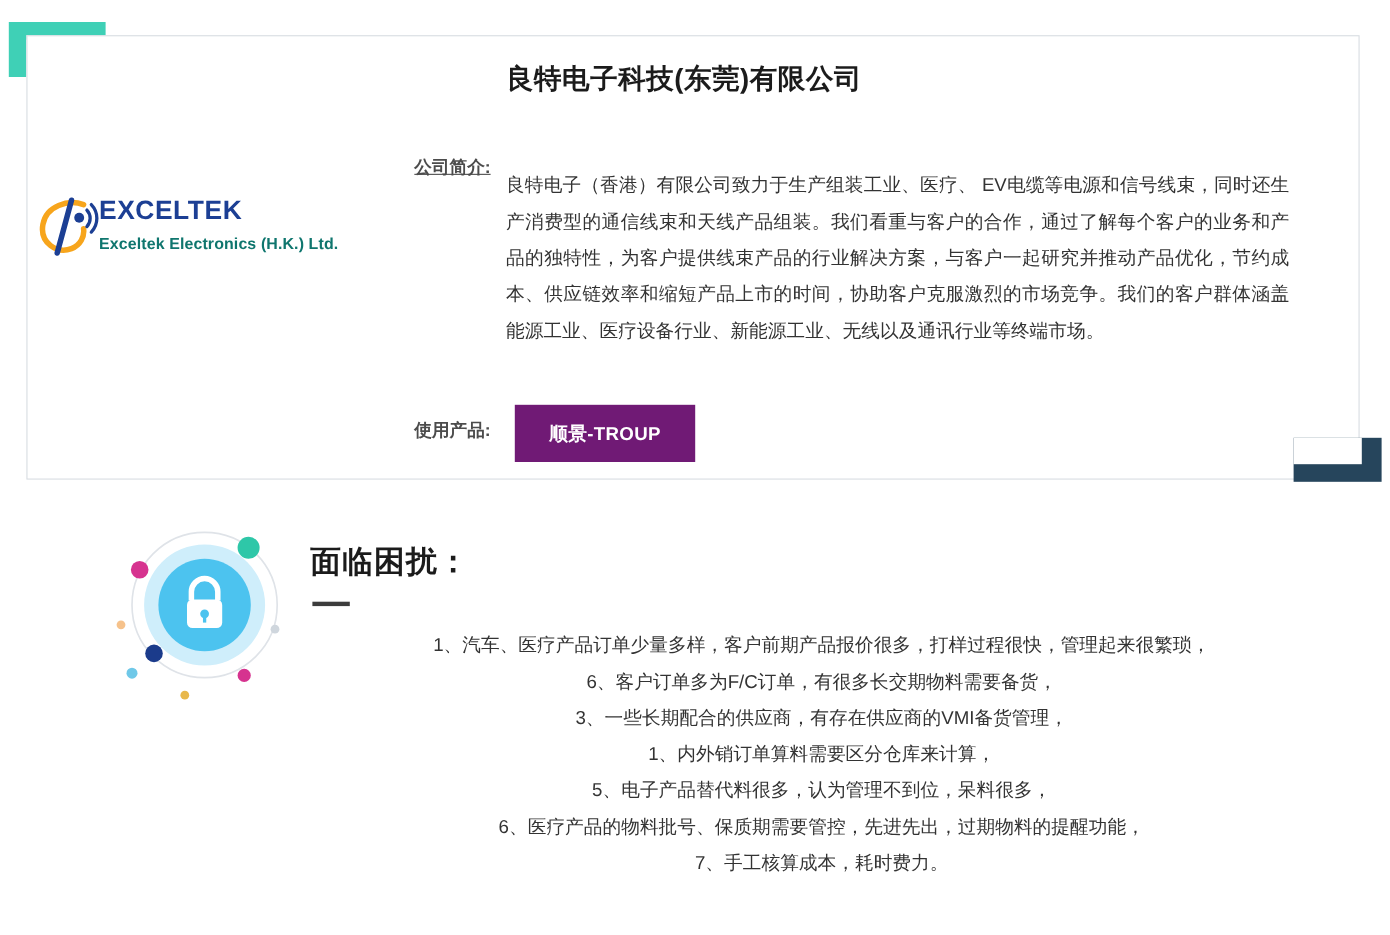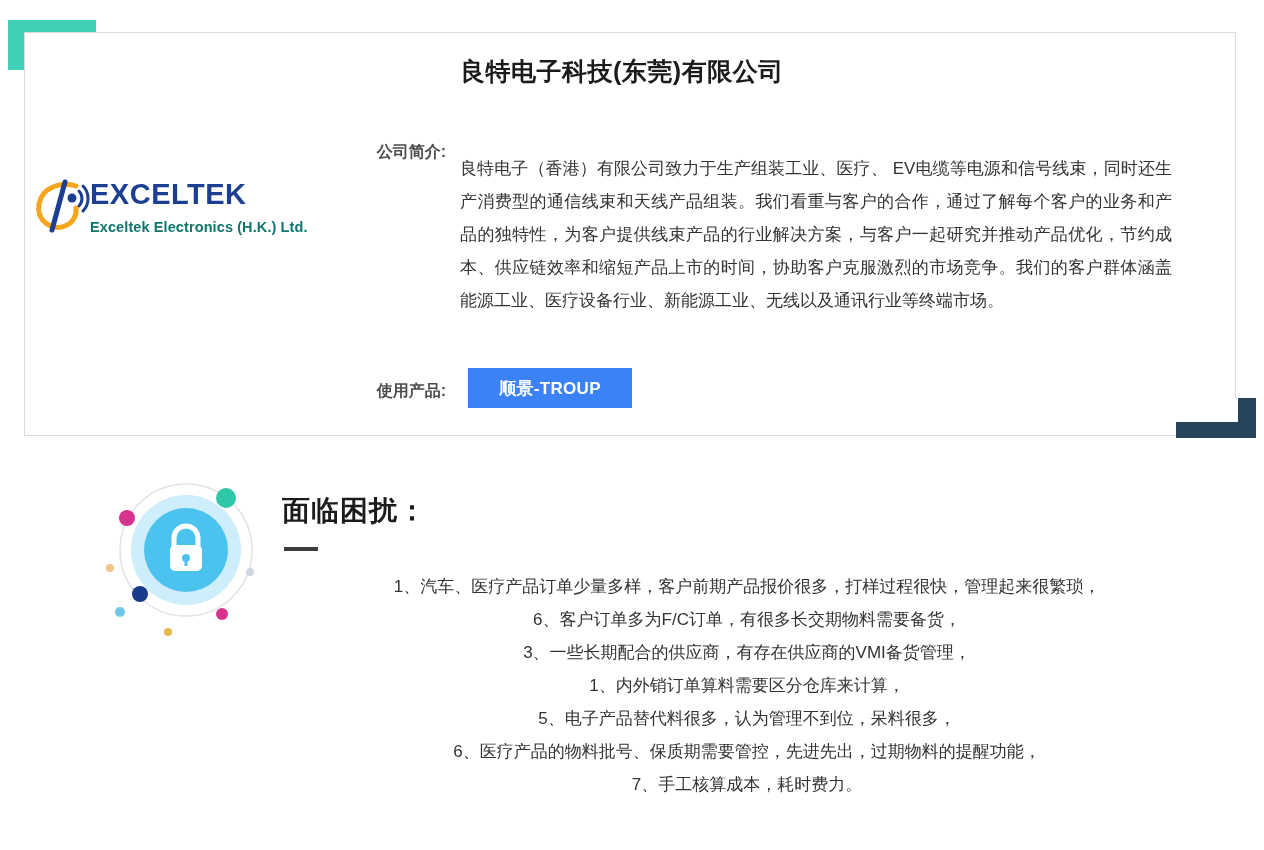--- a/index.html
+++ b/index.html
@@ -81,21 +81,21 @@
     top: 6px;
     width: 58px;
     height: 56px;
   }
   .logo-text {
     position: absolute;
     left: 58px;
     top: 8px;
   }
   .logo-name {
-    font-size: 29px;
+    font-size: 24px;
     font-weight: bold;
     color: #1c3f94;
     letter-spacing: 0.5px;
     line-height: 1;
   }
   .logo-sub {
     font-size: 14.5px;
     font-weight: bold;
     color: #0f766e;
     margin-top: 11px;
@@ -115,20 +115,21 @@
   }
   .label-intro {
     position: absolute;
     left: 336px;
     top: 142px;
     width: 110px;
     text-align: right;
     font-size: 16px;
     font-weight: bold;
     color: #4c4c4c;
+    text-decoration: underline;
   }
   .intro-text {
     position: absolute;
     left: 460px;
     top: 112px;
     width: 712px;
     font-size: 17px;
     line-height: 33px;
     color: #333333;
     text-align: justify;
@@ -142,22 +143,22 @@
     text-align: right;
     font-size: 16px;
     font-weight: bold;
     color: #4c4c4c;
   }
   .product-pill {
     position: absolute;
     left: 468px;
     top: 368px;
     width: 164px;
-    height: 40px;
-    background: #3b82f6;
+    height: 52px;
+    background: #701a75;
     color: #ffffff;
     font-size: 17px;
     font-weight: bold;
     display: flex;
     align-items: center;
     justify-content: center;
     letter-spacing: 0.3px;
   }
 
   

